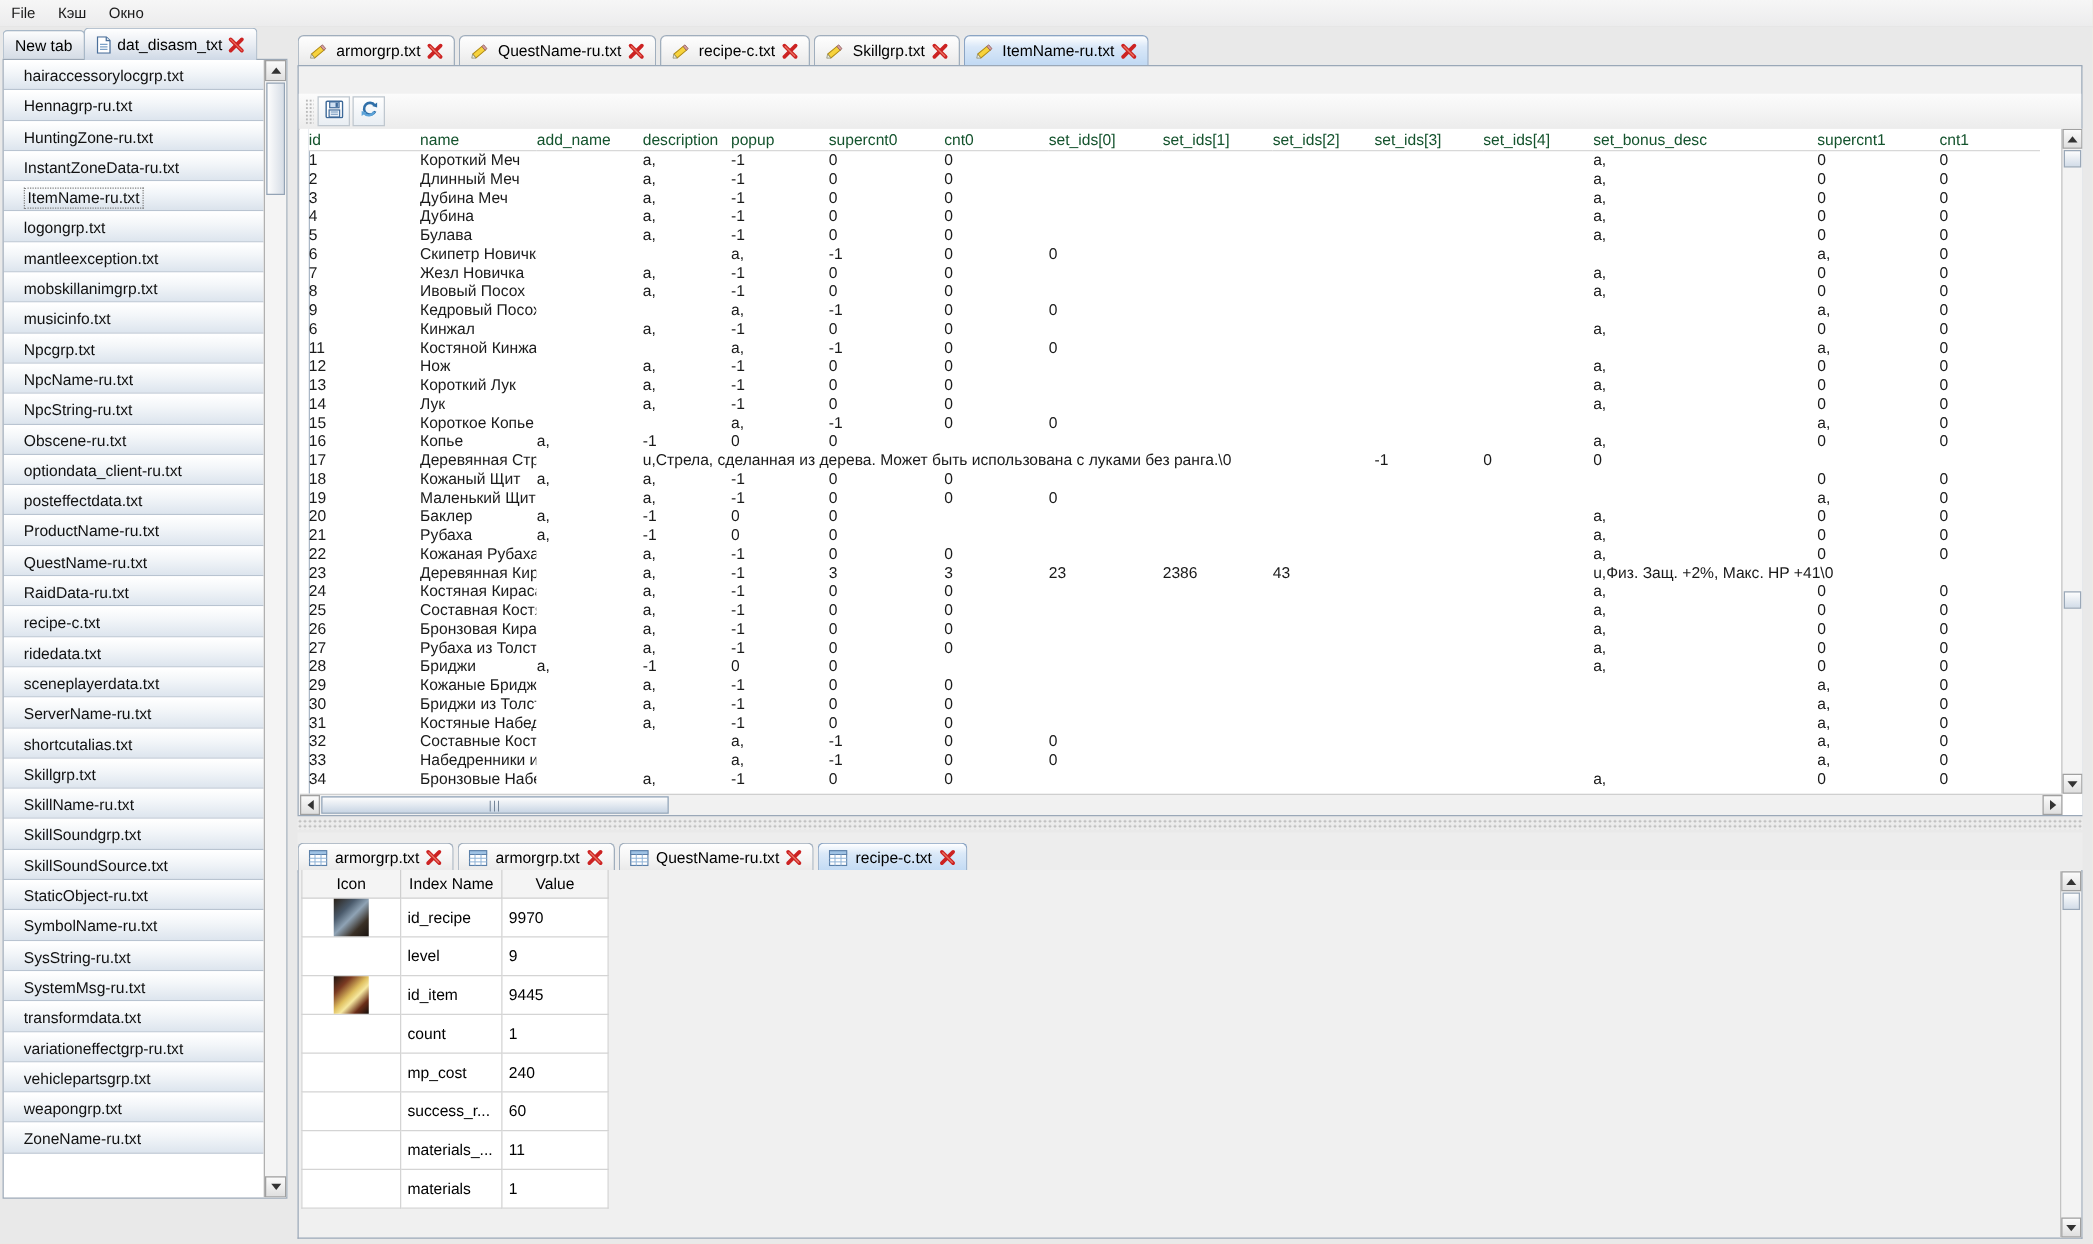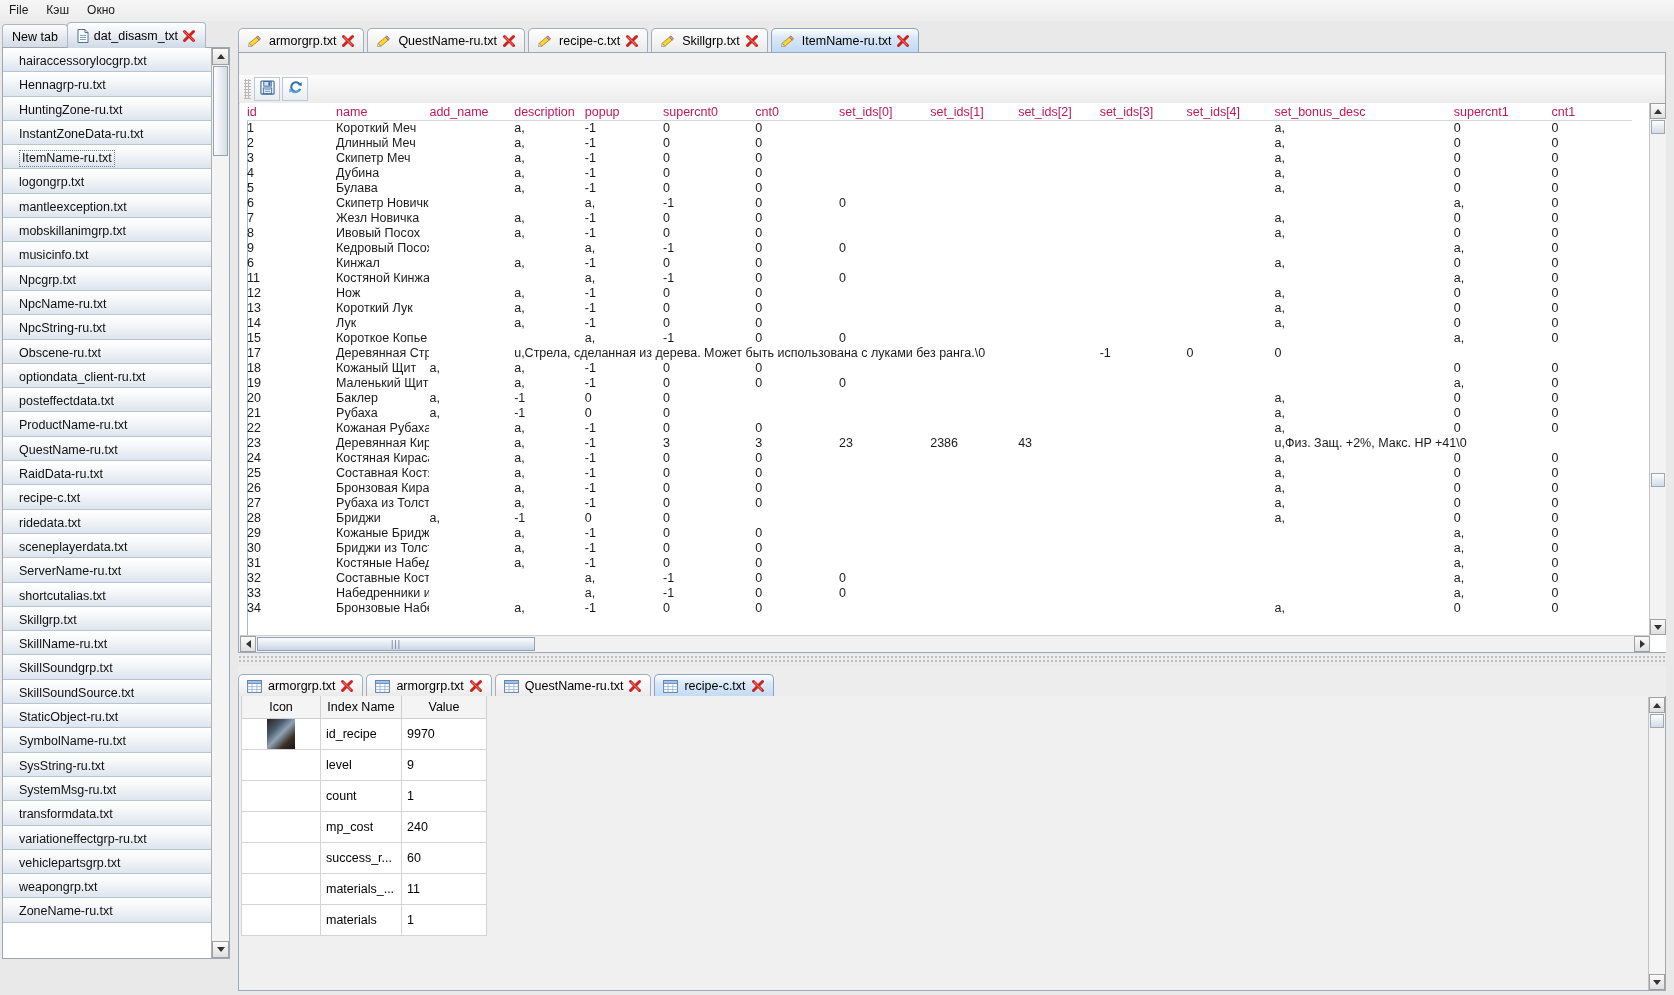--- a/index.html
+++ b/index.html
@@ -234,21 +234,21 @@
     table-layout: fixed;
     width: 1385px;
   }
   table.grid th {
     font-weight: normal;
     text-align: left;
     height: 17px;
     padding: 0;
     background: #ffffff;
     border-bottom: 1px solid #d8d8d8;
-    color: #be185d;
+    color: #14532d;
     white-space: nowrap;
     overflow: hidden;
   }
   table.grid td {
     height: 15px;
     padding: 0;
     white-space: nowrap;
     overflow: hidden;
     color: #1a1a1a;
     vertical-align: top;
@@ -708,21 +708,21 @@
                   <td></td>
                   <td></td>
                   <td></td>
                   <td></td>
                   <td>a,</td>
                   <td>0</td>
                   <td>0</td>
                 </tr>
                 <tr>
                   <td>3</td>
-                  <td>Скипетр Меч</td>
+                  <td>Дубина Меч</td>
                   <td></td>
                   <td>a,</td>
                   <td>-1</td>
                   <td>0</td>
                   <td>0</td>
                   <td></td>
                   <td></td>
                   <td></td>
                   <td></td>
                   <td></td>
@@ -925,20 +925,37 @@
                   <td>a,</td>
                   <td>-1</td>
                   <td>0</td>
                   <td>0</td>
                   <td></td>
                   <td></td>
                   <td></td>
                   <td></td>
                   <td></td>
                   <td>a,</td>
+                  <td>0</td>
+                </tr>
+                <tr>
+                  <td>16</td>
+                  <td>Копье</td>
+                  <td>a,</td>
+                  <td>-1</td>
+                  <td>0</td>
+                  <td>0</td>
+                  <td></td>
+                  <td></td>
+                  <td></td>
+                  <td></td>
+                  <td></td>
+                  <td></td>
+                  <td>a,</td>
+                  <td>0</td>
                   <td>0</td>
                 </tr>
                 <tr>
                   <td>17</td>
                   <td>Деревянная Стрела</td>
                   <td></td>
                   <td class="overflow-desc" colspan="7">u,Стрела, сделанная из дерева. Может быть использована с луками без ранга.\0</td>
                   <td>-1</td>
                   <td>0</td>
                   <td>0</td>
@@ -1383,20 +1400,25 @@
                 <td class="col-icon"><span class="thumb-img" style="background:linear-gradient(135deg,#2a2118 0%,#4a5a6b 30%,#8fa3b5 50%,#3a3026 75%,#1a1410 100%);"></span></td>
                 <td class="col-index">id_recipe</td>
                 <td class="col-value">9970</td>
               </tr>
               <tr>
                 <td class="col-icon"></td>
                 <td class="col-index">level</td>
                 <td class="col-value">9</td>
               </tr>
               <tr>
+                <td class="col-icon"><span class="thumb-img" style="background:linear-gradient(135deg,#1c1410 0%,#7a3a22 25%,#e0c060 48%,#f6e8a0 60%,#6a2d18 80%,#140e0a 100%);"></span></td>
+                <td class="col-index">id_item</td>
+                <td class="col-value">9445</td>
+              </tr>
+              <tr>
                 <td class="col-icon"></td>
                 <td class="col-index">count</td>
                 <td class="col-value">1</td>
               </tr>
               <tr>
                 <td class="col-icon"></td>
                 <td class="col-index">mp_cost</td>
                 <td class="col-value">240</td>
               </tr>
               <tr>

